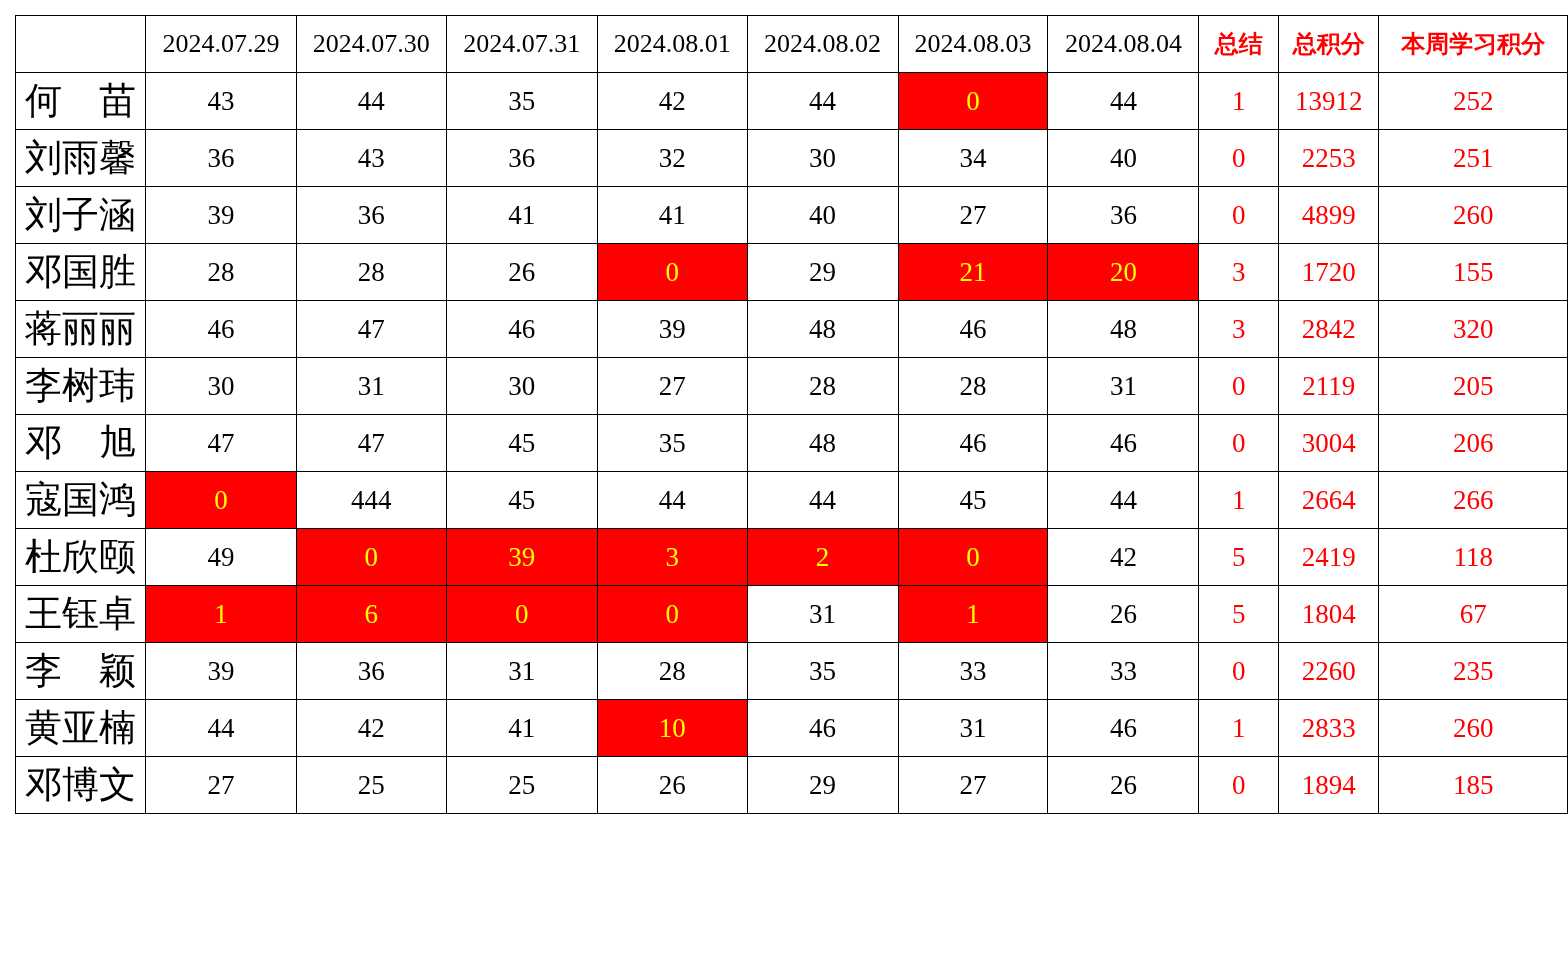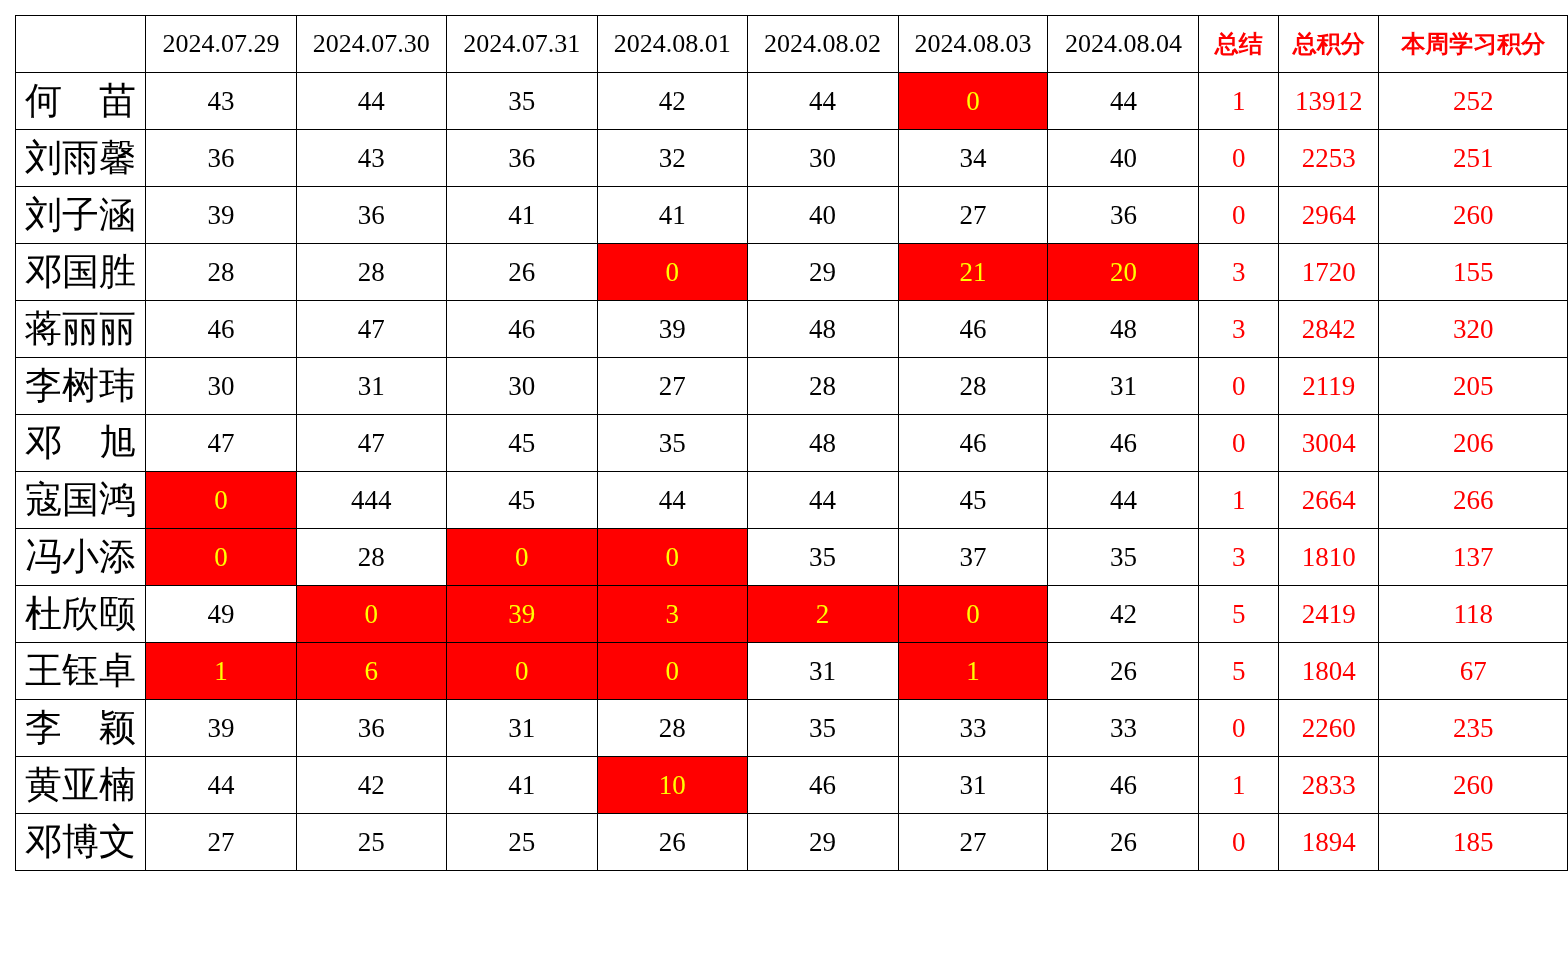--- a/index.html
+++ b/index.html
@@ -116,21 +116,21 @@
         <tr>
           <td class="name-cell">刘子涵</td>
           <td class="score">39</td>
           <td class="score">36</td>
           <td class="score">41</td>
           <td class="score">41</td>
           <td class="score">40</td>
           <td class="score">27</td>
           <td class="score">36</td>
           <td class="red-val">0</td>
-          <td class="red-val">2964</td>
+          <td class="red-val">4899</td>
           <td class="red-val">260</td>
         </tr>
         <tr>
           <td class="name-cell">邓国胜</td>
           <td class="score">28</td>
           <td class="score">28</td>
           <td class="score">26</td>
           <td class="score hl">0</td>
           <td class="score">29</td>
           <td class="score hl">21</td>
@@ -185,33 +185,20 @@
           <td class="score">45</td>
           <td class="score">44</td>
           <td class="score">44</td>
           <td class="score">45</td>
           <td class="score">44</td>
           <td class="red-val">1</td>
           <td class="red-val">2664</td>
           <td class="red-val">266</td>
         </tr>
         <tr>
-          <td class="name-cell">冯小添</td>
-          <td class="score hl">0</td>
-          <td class="score">28</td>
-          <td class="score hl">0</td>
-          <td class="score hl">0</td>
-          <td class="score">35</td>
-          <td class="score">37</td>
-          <td class="score">35</td>
-          <td class="red-val">3</td>
-          <td class="red-val">1810</td>
-          <td class="red-val">137</td>
-        </tr>
-        <tr>
           <td class="name-cell">杜欣颐</td>
           <td class="score">49</td>
           <td class="score hl">0</td>
           <td class="score hl">39</td>
           <td class="score hl">3</td>
           <td class="score hl">2</td>
           <td class="score hl">0</td>
           <td class="score">42</td>
           <td class="red-val">5</td>
           <td class="red-val">2419</td>

